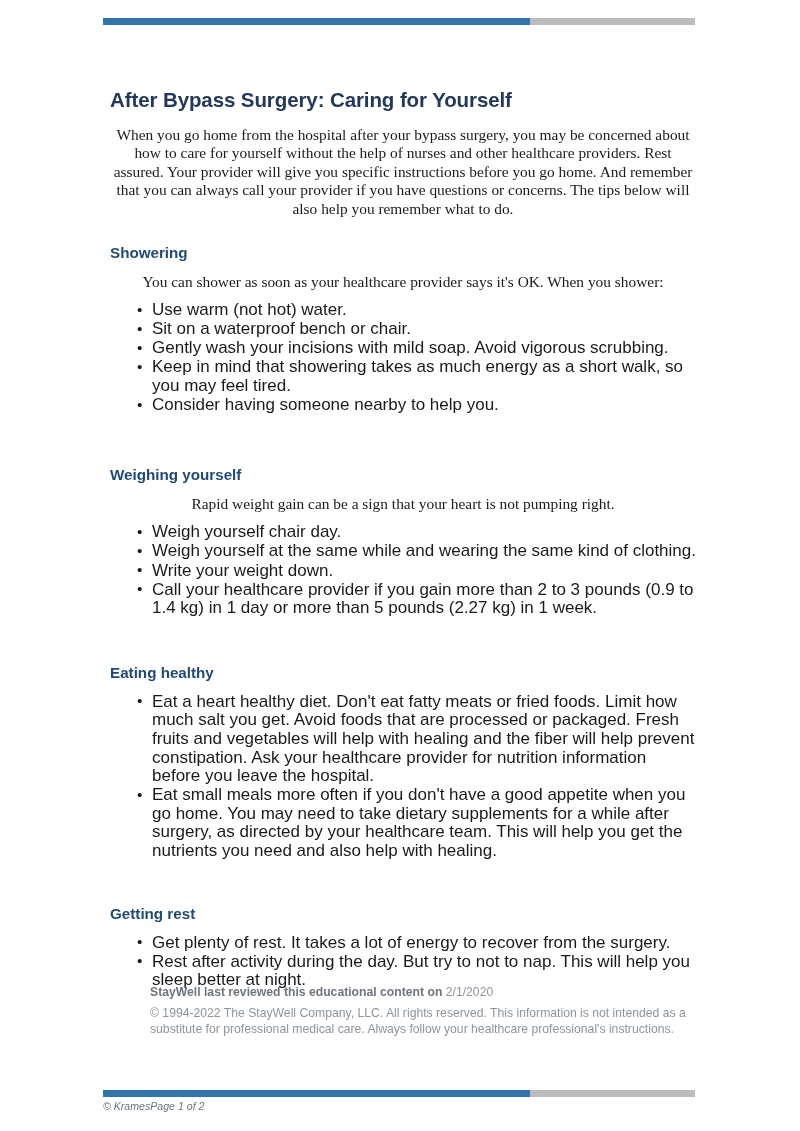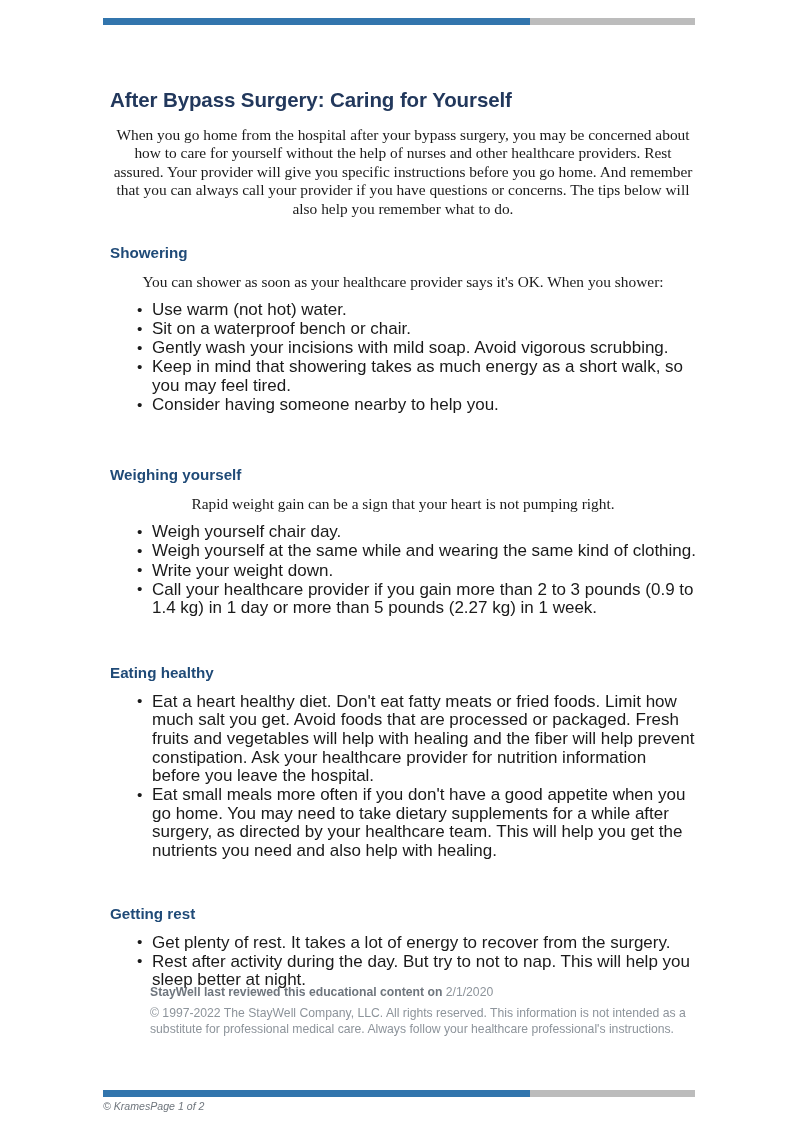--- a/index.html
+++ b/index.html
@@ -212,21 +212,21 @@
         <li>Rest after activity during the day. But try to not to nap. This will help you sleep better at night.</li>
       </ul>
     </div>
   </div>
 
   <div class="attribution">
     <p class="reviewed">
       <span class="label">StayWell last reviewed this educational content on</span>
       <span class="date">2/1/2020</span>
     </p>
-    <p class="copyright">© 1997-2022 The StayWell Company, LLC. All rights reserved. This information is not intended as a substitute for professional medical care. Always follow your healthcare professional's instructions.</p>
+    <p class="copyright">© 1994-2022 The StayWell Company, LLC. All rights reserved. This information is not intended as a substitute for professional medical care. Always follow your healthcare professional's instructions.</p>
   </div>
 
   <div class="rule-bar" id="bottom-rule">
     <div class="seg-blue"></div>
     <div class="seg-grey"></div>
   </div>
 
   <div class="page-footer">
     <span class="left">© Krames</span>
     <span class="right">Page 1 of 2</span>

